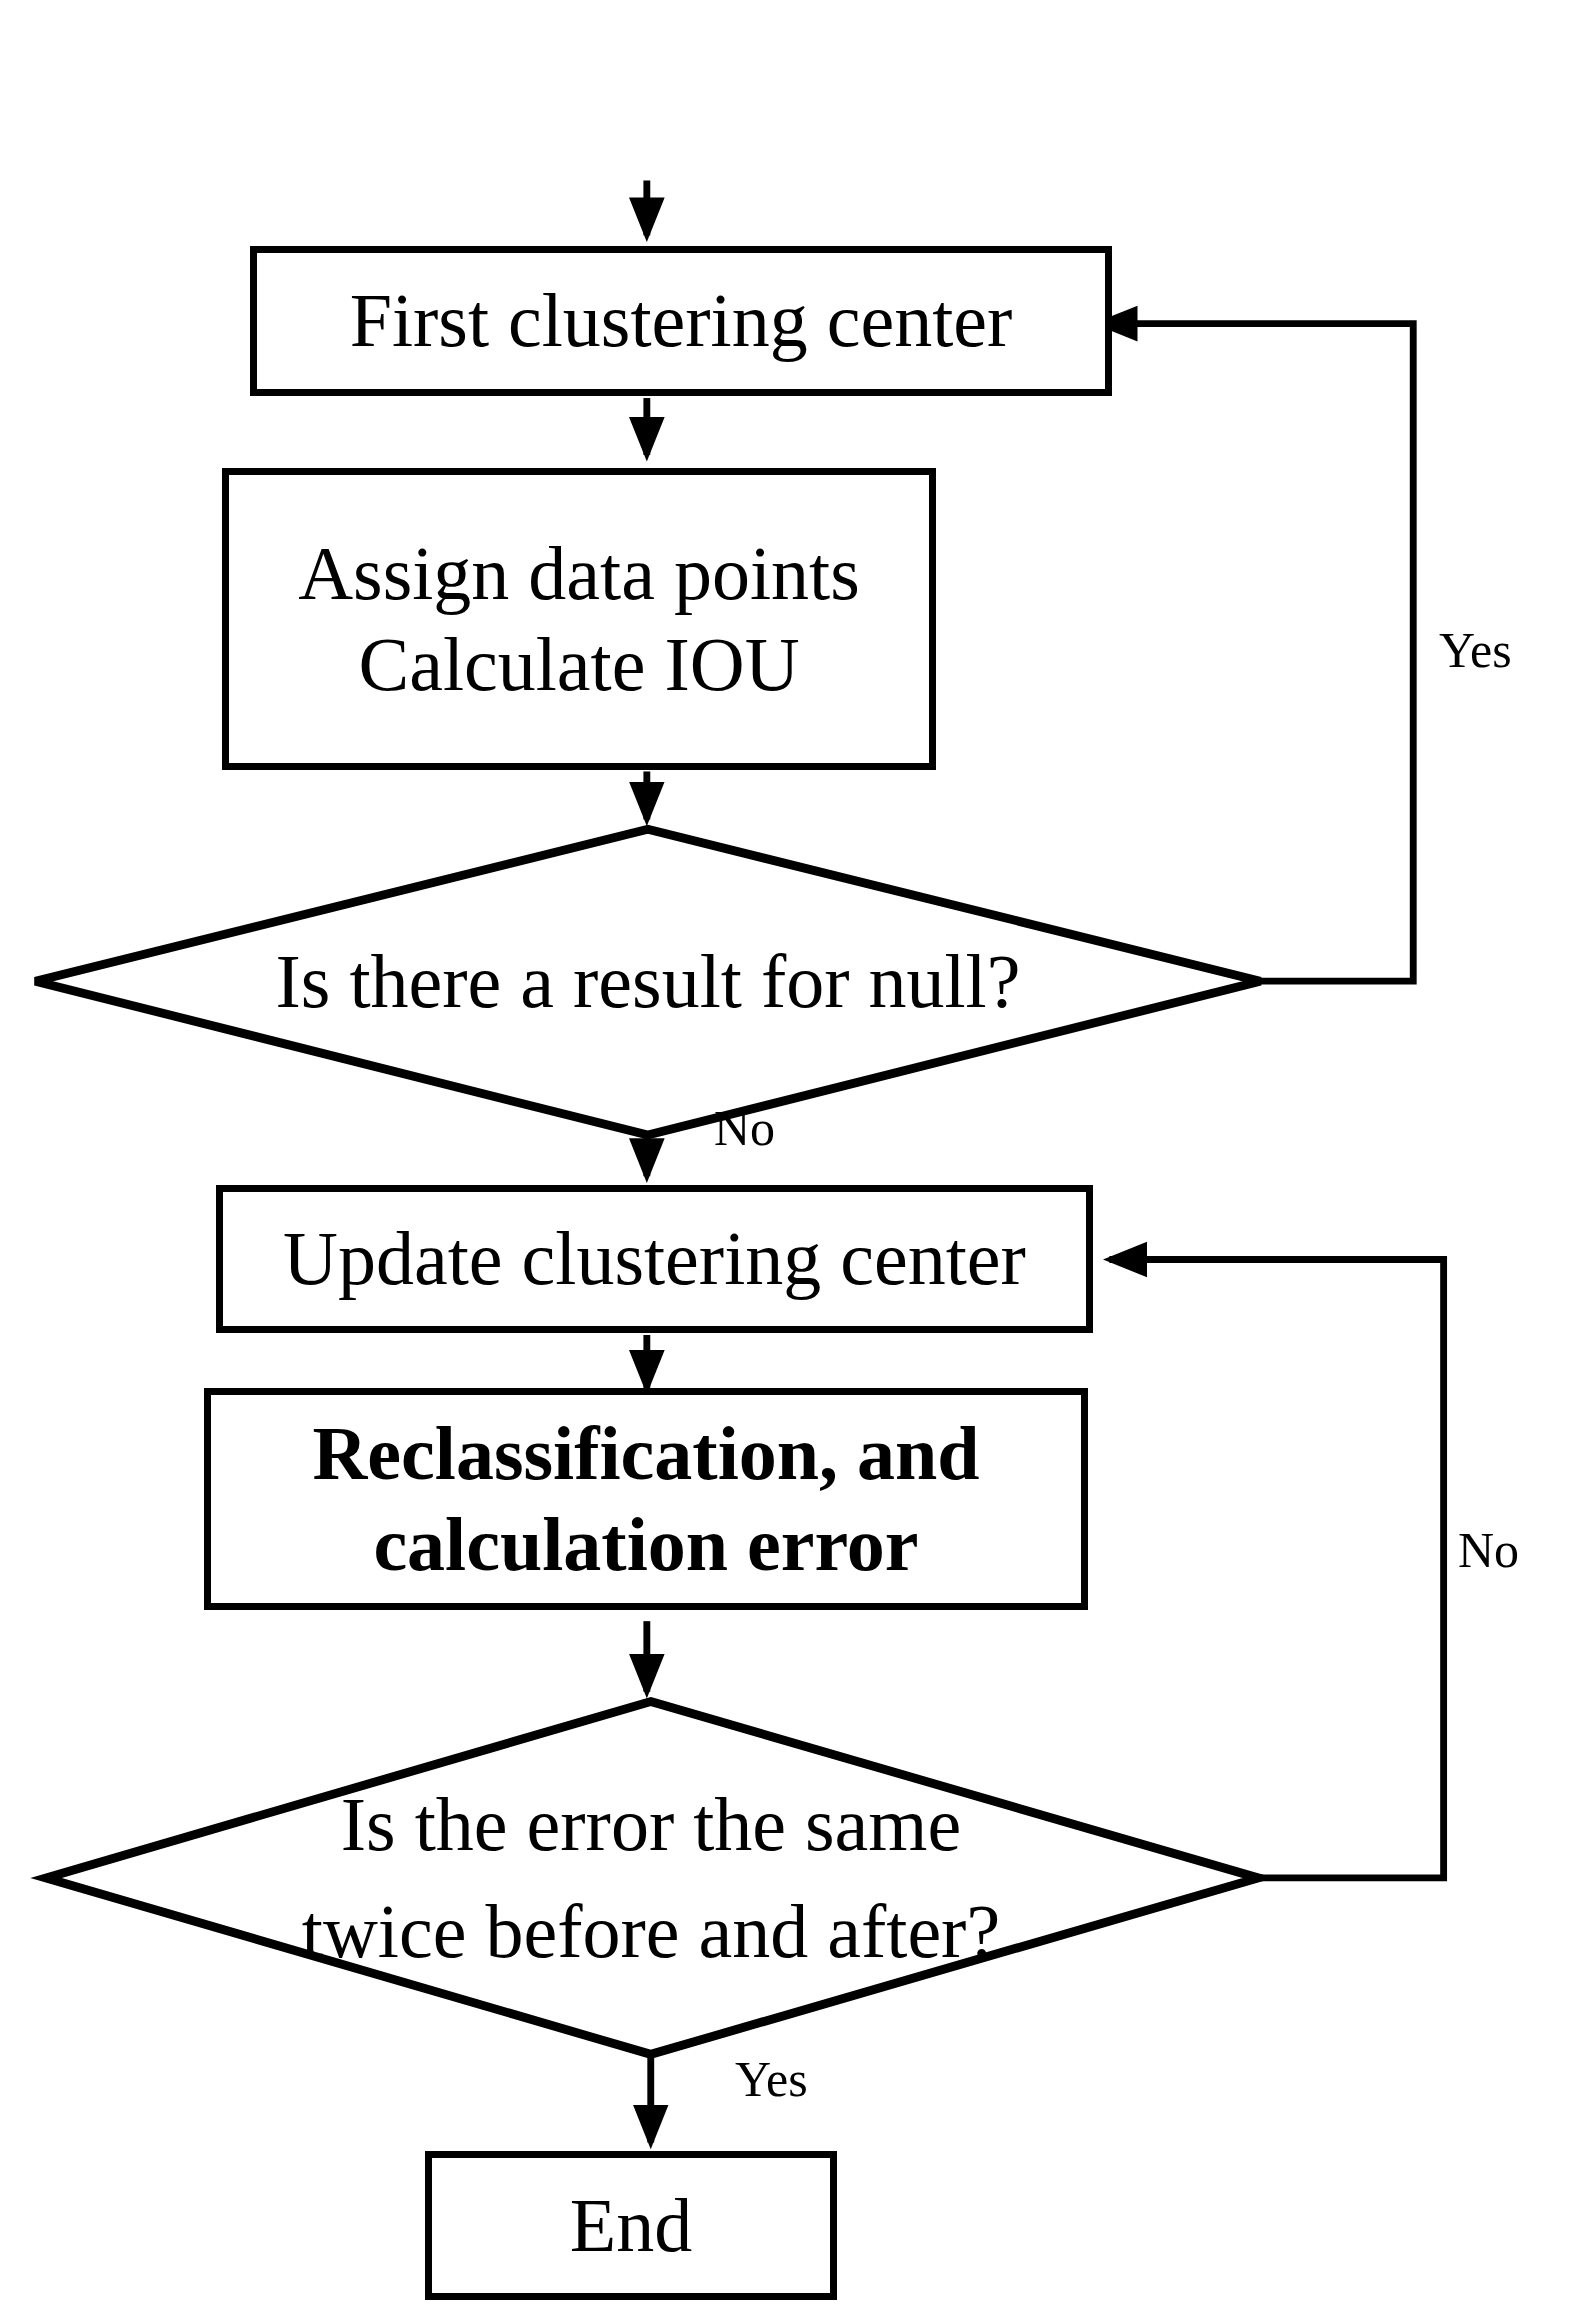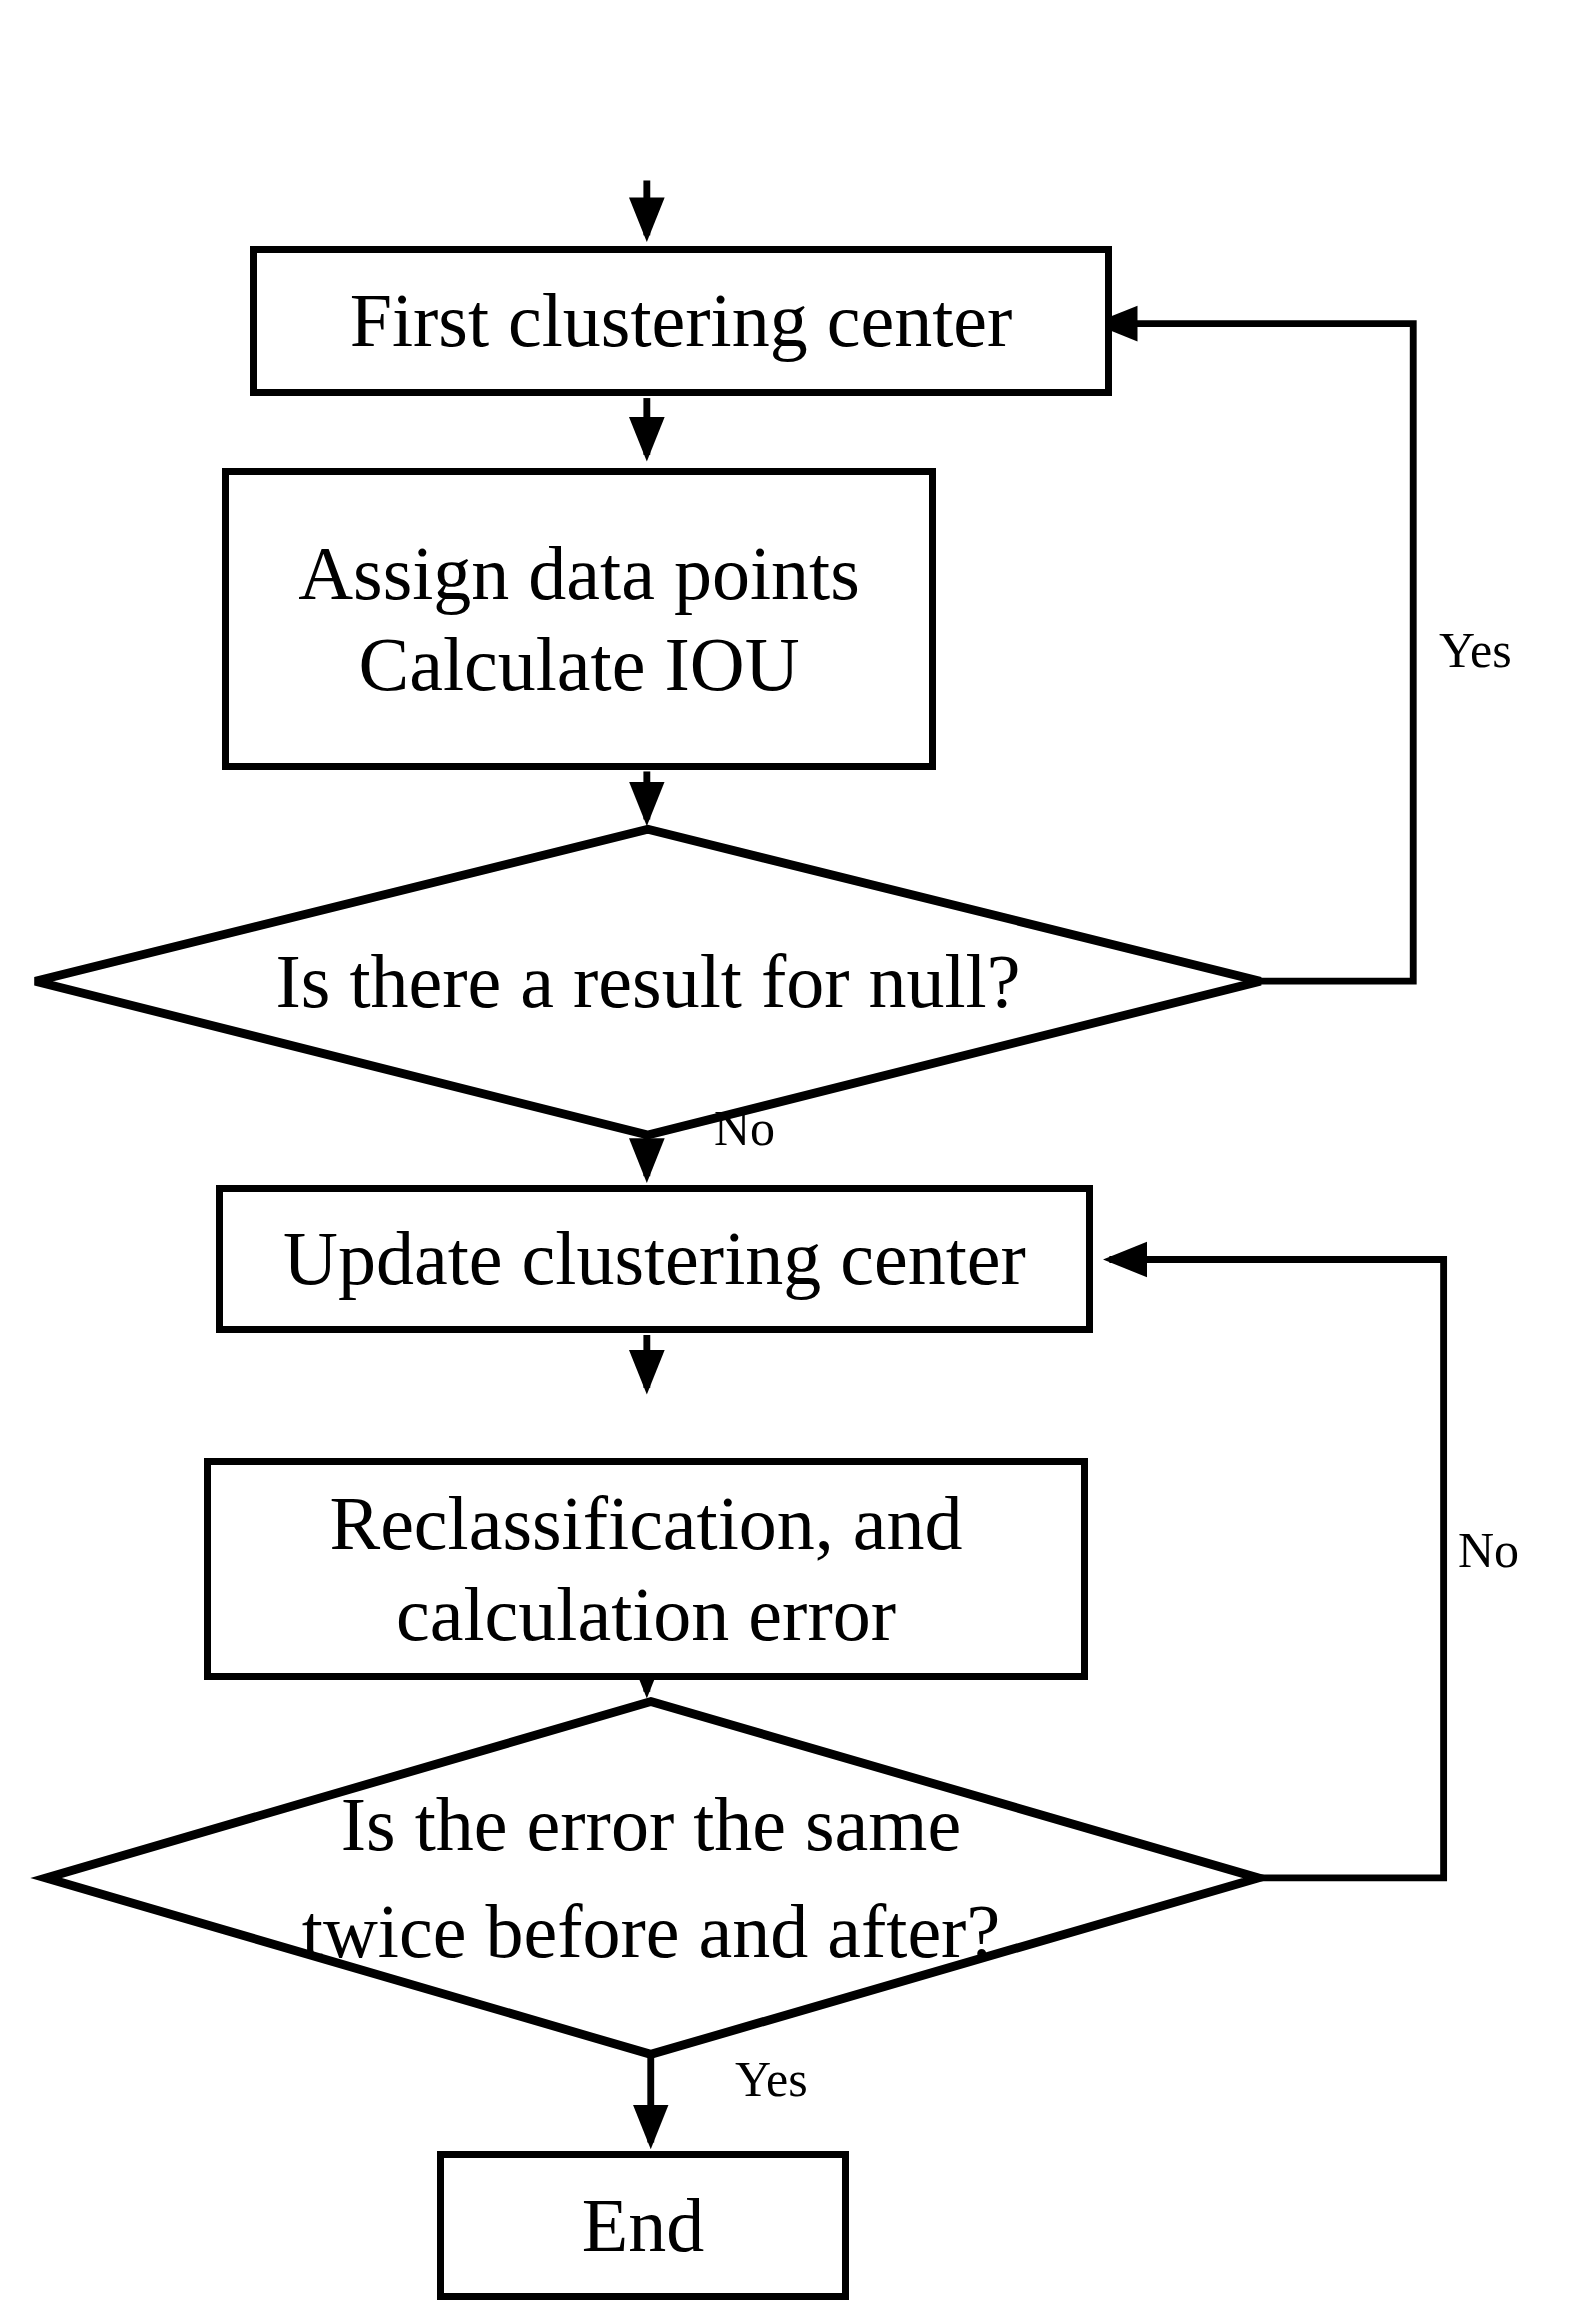--- a/index.html
+++ b/index.html
@@ -93,26 +93,26 @@
 
   <div class="box" style="left:222px; top:468px; width:714px; height:302px;">
     <span>Assign data points</span>
     <span>Calculate IOU</span>
   </div>
 
   <div class="box" style="left:216px; top:1185px; width:877px; height:148px;text-align:right;">
     <span>Update clustering center</span>
   </div>
 
-  <div class="box" style="left:204px; top:1458px; width:884px; height:222px;">
+  <div class="box" style="left:204px; top:1388px; width:884px; height:222px;font-weight:bold;">
     <span>Reclassification, and</span>
     <span>calculation error</span>
   </div>
 
-  <div class="box" style="left:437px; top:2151px; width:412px; height:149px;">
+  <div class="box" style="left:425px; top:2151px; width:412px; height:149px;">
     <span>End</span>
   </div>
 
   <div class="diamond-text" style="left:63px; top:1764px; width:1176px; height:227px;">
     <span>Is the error the same</span>
     <span>twice before and after?</span>
   </div>
 
   <div class="diamond-text" style="left:60px; top:932px; width:1176px; height:98px;">
     <span>Is there a result for null?</span>

